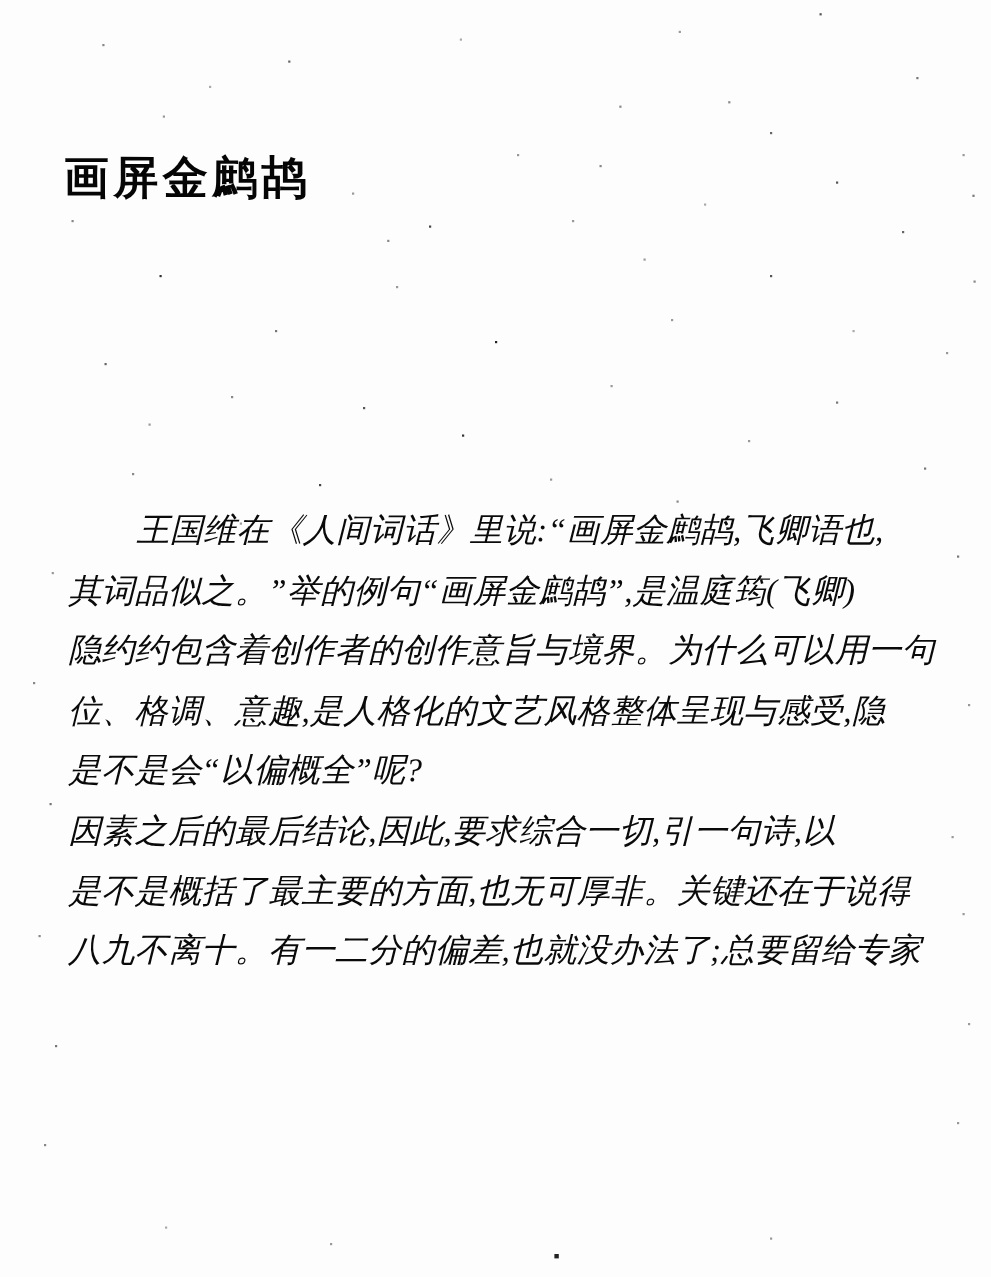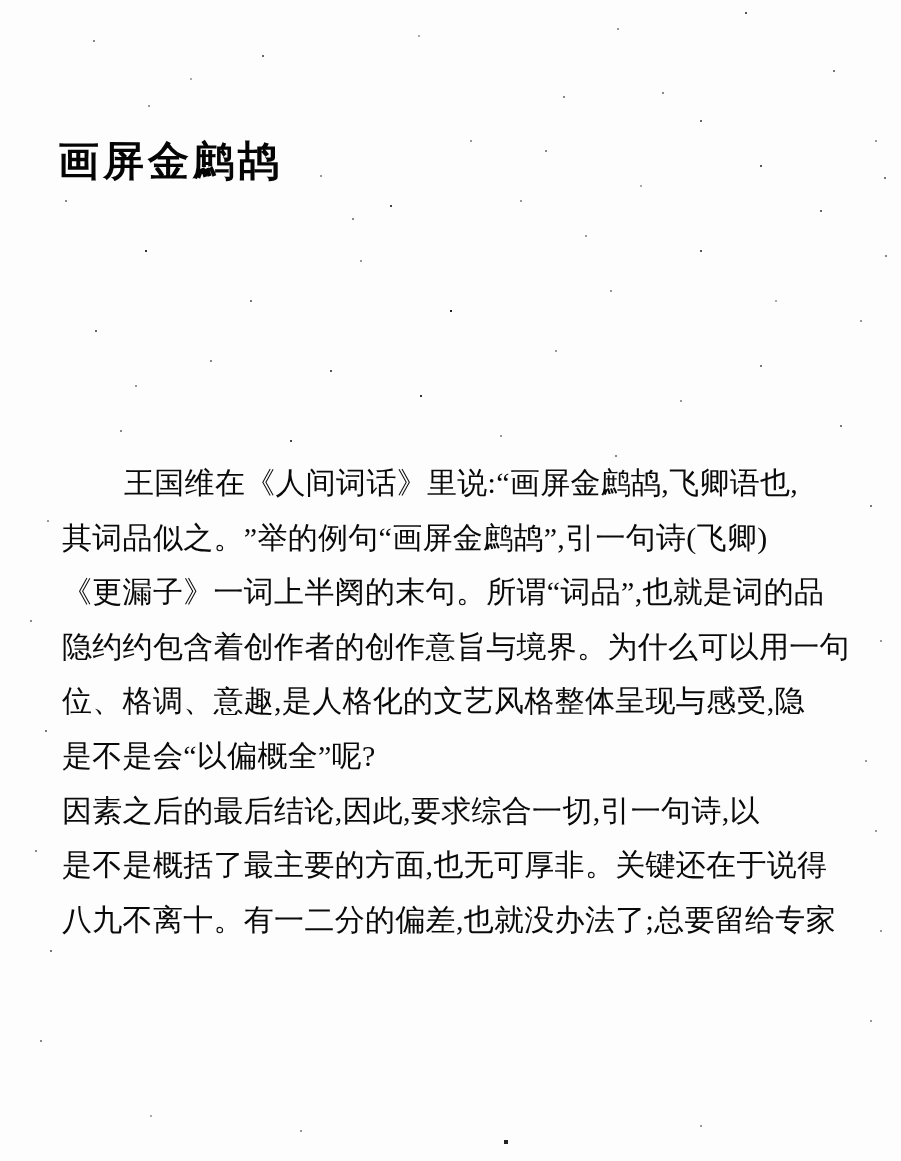--- a/index.html
+++ b/index.html
@@ -35,20 +35,21 @@
   }
   .text-line {
     margin: 0;
     padding: 0;
     height: 54.6px;
     line-height: 54.6px;
     font-size: 30px;
     letter-spacing: 0.3px;
     white-space: nowrap;
     color: #0a0a0a;
+    font-style: italic;
   }
   .indent {
     text-indent: 62px;
   }
   
   .noise {
     position: absolute;
     left: 0;
     top: 0;
     width: 2px;
@@ -82,22 +83,21 @@
 <body>
 
 <div class="page">
 
   <div class="noise"></div>
 
   <h1 class="chapter-title">画屏金鹧鸪</h1>
 
   <div class="body-text">
     <p class="text-line indent">王国维在《人间词话》里说:“画屏金鹧鸪,飞卿语也,</p>
-    <p class="text-line">其词品似之。”举的例句“画屏金鹧鸪”,引一句诗(飞卿)</p>
-    <p class="text-line">《更漏子》一词上半阕的末句。所谓“词品”,也就是词的品</p>
+    <p class="text-line">其词品似之。”举的例句“画屏金鹧鸪”,是温庭筠(飞卿)</p>
     <p class="text-line">隐约约包含着创作者的创作意旨与境界。为什么可以用一句</p>
     <p class="text-line">位、格调、意趣,是人格化的文艺风格整体呈现与感受,隐</p>
     <p class="text-line">是不是会“以偏概全”呢?</p>
     <p class="text-line">因素之后的最后结论,因此,要求综合一切,引一句诗,以</p>
     <p class="text-line">是不是概括了最主要的方面,也无可厚非。关键还在于说得</p>
     <p class="text-line">八九不离十。有一二分的偏差,也就没办法了;总要留给专家</p>
   </div>
 
 </div>
 

